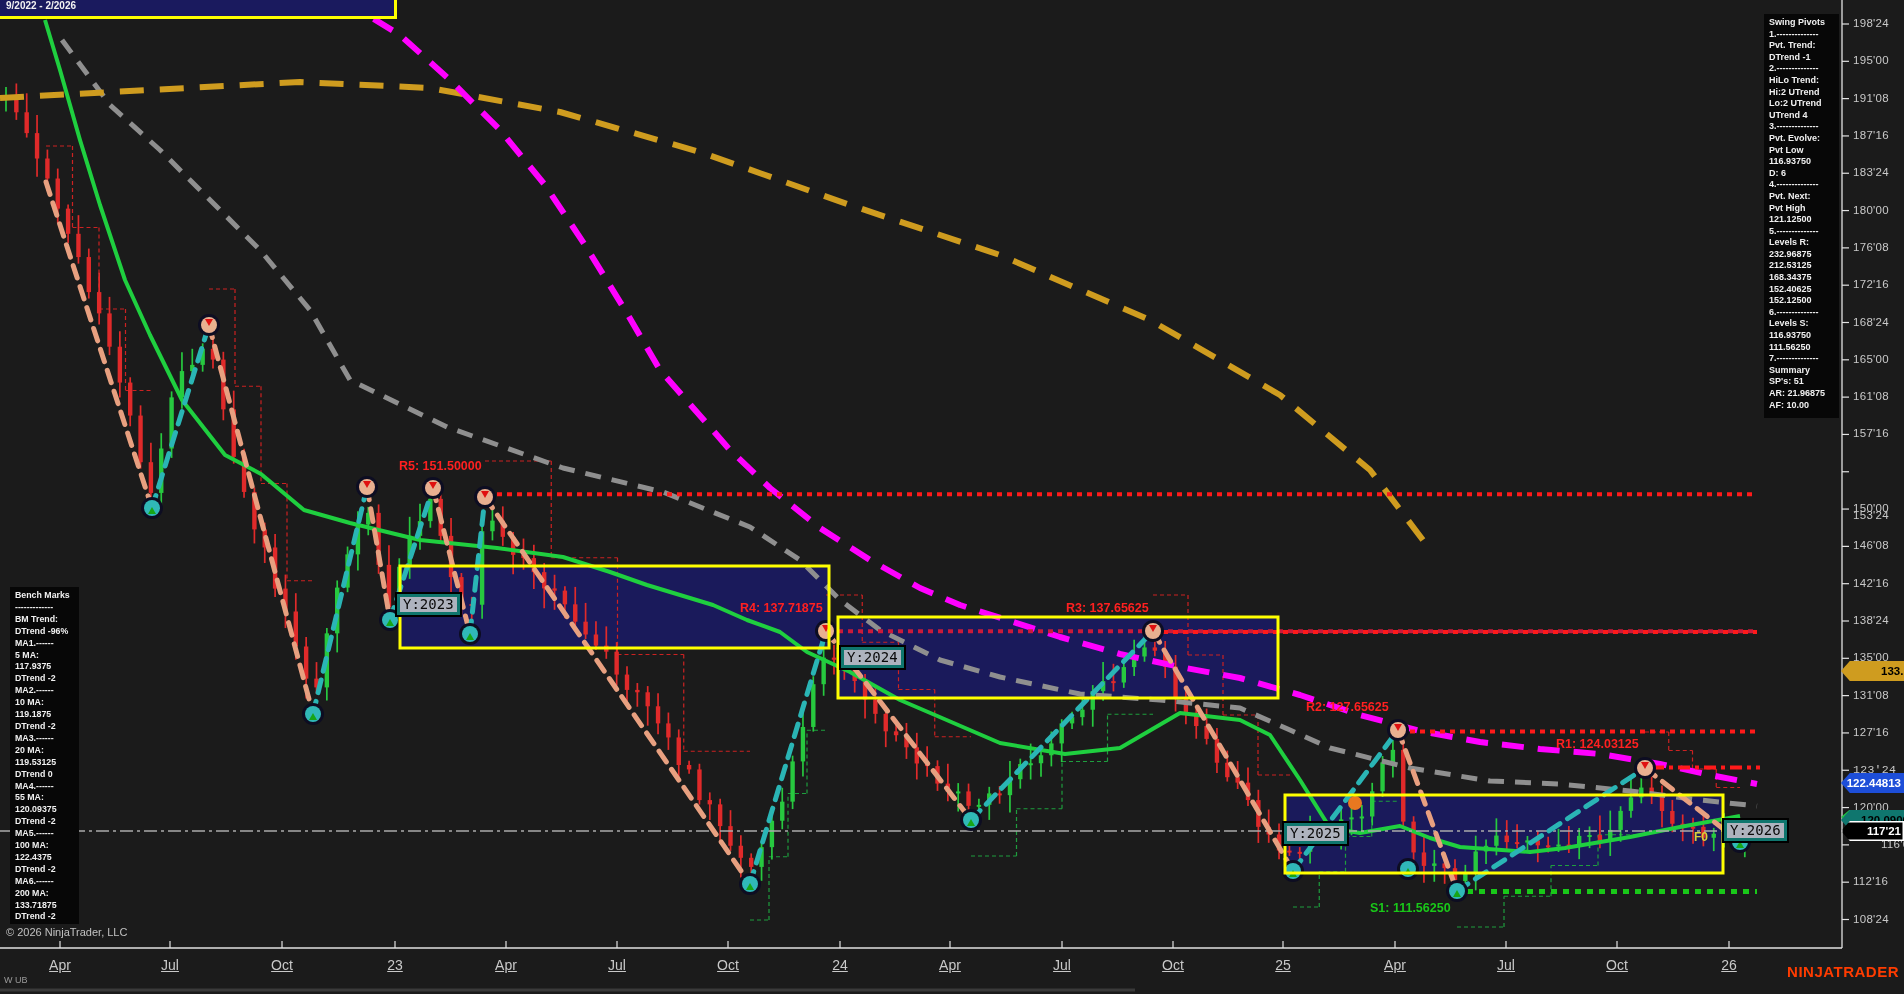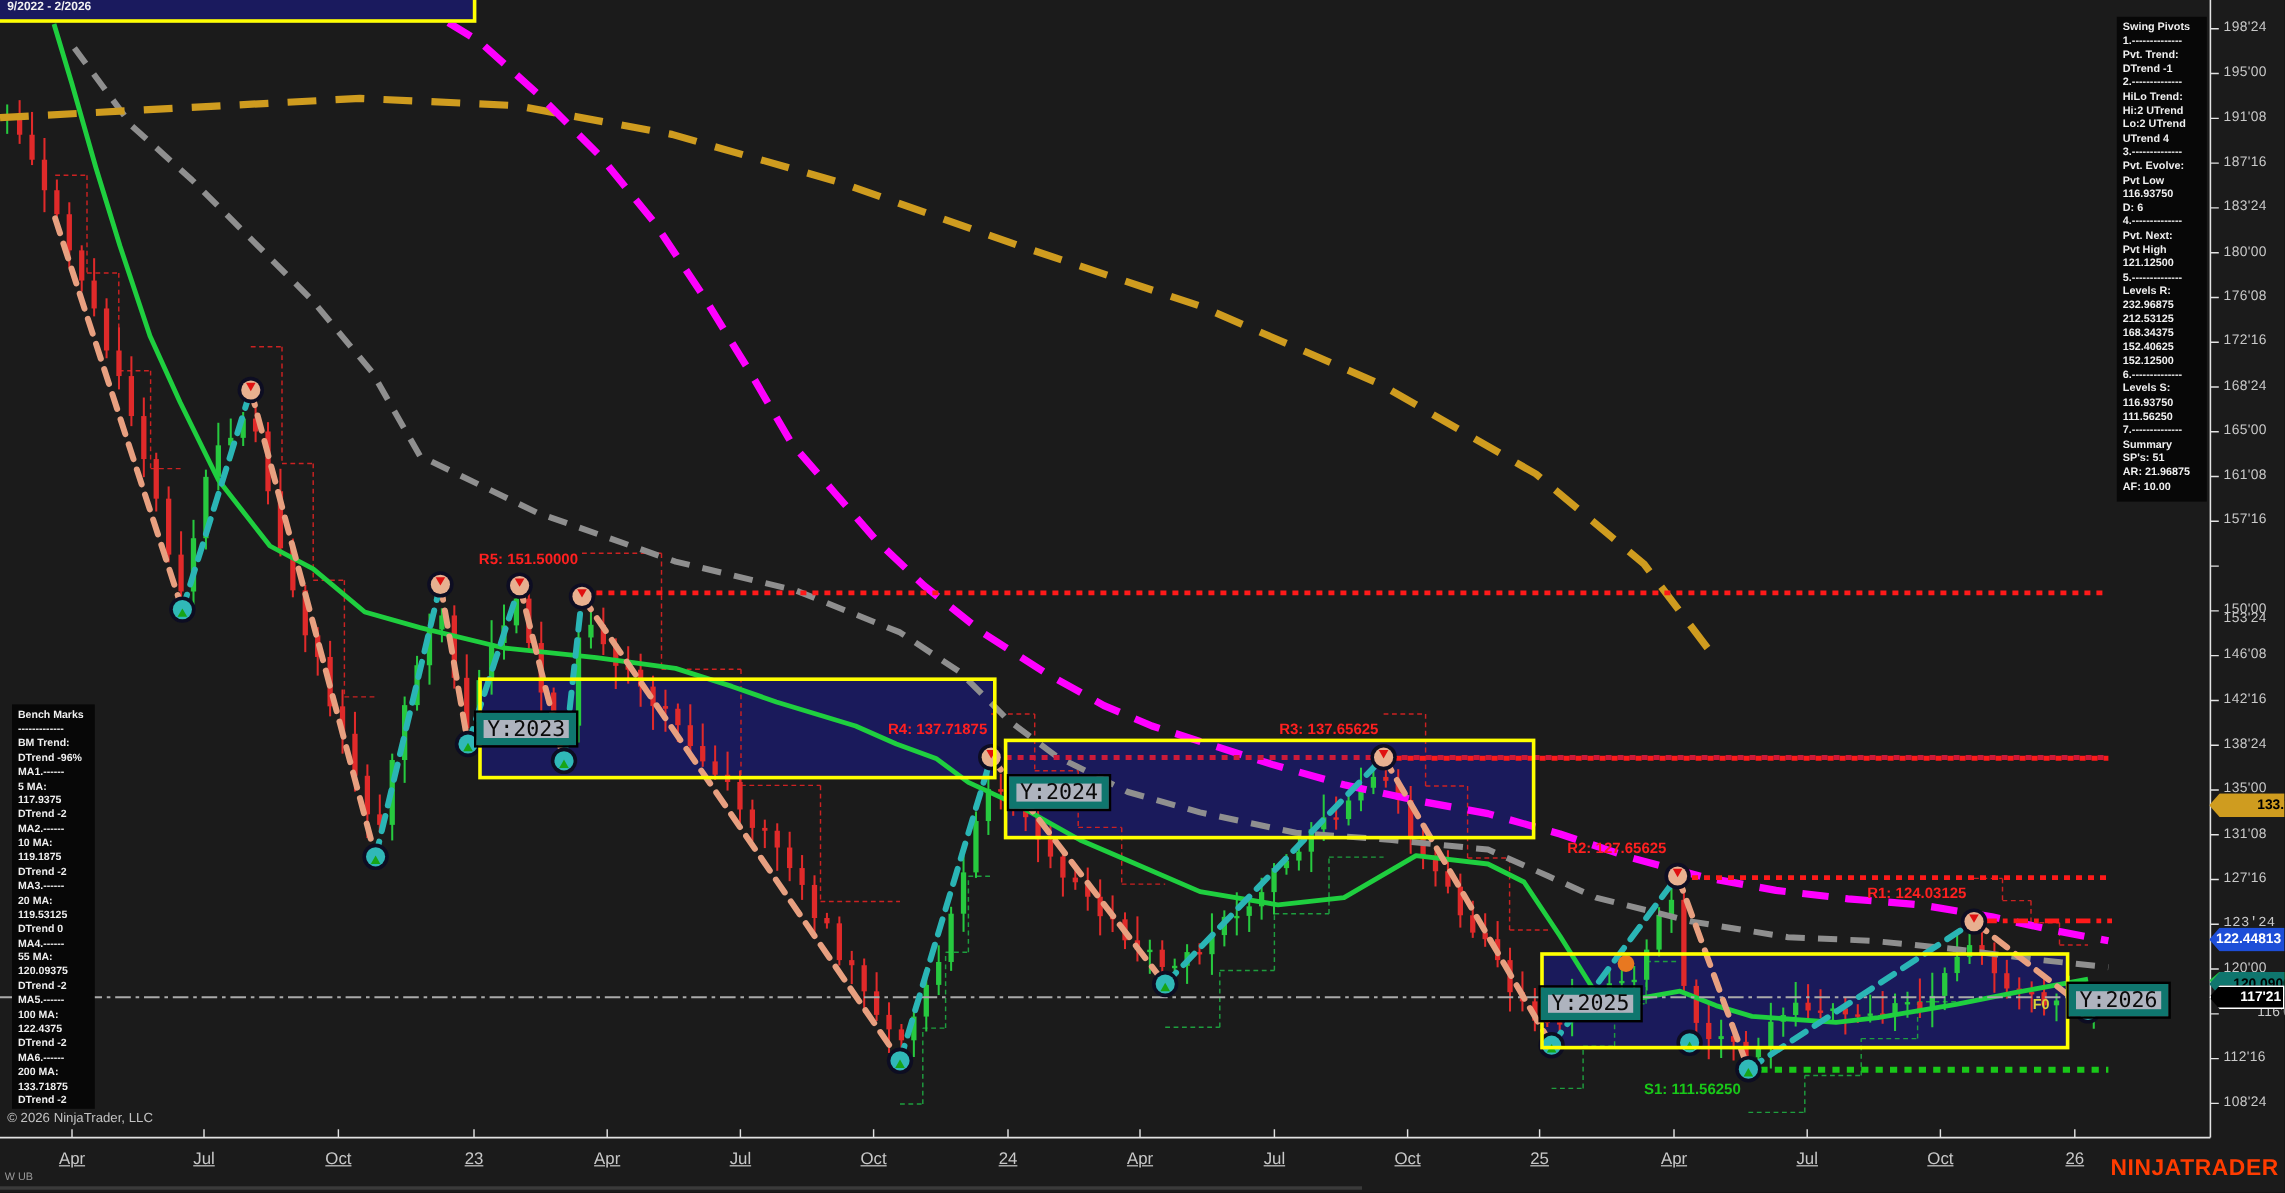--- a/index.html
+++ b/index.html
@@ -3,35 +3,35 @@
 <meta charset="utf-8">
 <style>
   html,body{margin:0;padding:0;background:#101010;}
   #screen{position:relative;width:1904px;height:994px;background:#1b1b1b;overflow:hidden;
           font-family:"Liberation Sans",sans-serif;color:#e6e6e6;}
   #chart-svg{position:absolute;left:0;top:0;z-index:1;}
   .abs{position:absolute;}
   .axis-price-label{position:absolute;z-index:3;font-size:11.5px;color:#c9c9c9;letter-spacing:0.3px;}
   .axis-time-label{position:absolute;z-index:3;font-size:14px;color:#c9c9c9;transform:translateX(-50%);text-decoration:underline;}
   .level-label{position:absolute;z-index:4;font-size:12.5px;font-weight:bold;}
-  .year-chip{position:absolute;z-index:6;background:#aeb3be;color:#0a0a0a;border:6px solid #0f766e;
-             outline:2px solid #000;font-family:"DejaVu Sans Mono",monospace;font-size:18px;
+  .year-chip{position:absolute;z-index:6;background:#aeb3be;color:#0a0a0a;border:3px solid #0f766e;
+             outline:2px solid #000;font-family:"DejaVu Sans Mono",monospace;font-size:14px;
              padding:0 3px;line-height:15px;white-space:nowrap;}
   .panel{position:absolute;z-index:7;background:#070707;color:#f0f0f0;padding:3px 4px 4px 5px;}
   .panel .pline{white-space:nowrap;}
   #swing-pivots-panel{left:1764px;top:14px;width:66px;height:397px;font-size:9px;line-height:11.6px;font-weight:bold;}
   #bench-marks-panel{left:10px;top:587px;width:60px;height:330px;font-size:8.8px;line-height:11.9px;font-weight:bold;}
   #title-block{left:8px;top:18px;z-index:6;background:rgba(8,8,8,0.88);padding:2px 10px 6px 4px;}
   #title-line1,#title-line2{font-size:21px;color:#fff;white-space:nowrap;}
   #range-box{left:-8px;top:-42px;width:399px;height:55px;z-index:5;background:#1a1a5e;border:3px solid #ffff00;}
   #range-label{left:6px;top:0px;z-index:6;font-size:10px;font-weight:bold;color:#f2f2f2;}
   .price-tag{position:absolute;z-index:8;left:1841px;width:63px;height:20px;line-height:20px;
              font-size:11.5px;font-weight:bold;text-align:right;padding-right:3px;box-sizing:border-box;
              clip-path:polygon(0 50%,14% 0,100% 0,100% 100%,14% 100%);}
-  #ninjatrader-logo{right:5px;top:963px;z-index:6;color:#ff3c00;font-size:19px;font-weight:bold;letter-spacing:0.5px;}
+  #ninjatrader-logo{right:5px;top:963px;z-index:6;color:#ff3c00;font-size:15px;font-weight:bold;letter-spacing:0.5px;}
   #copyright{left:6px;top:926px;z-index:8;font-size:11px;color:#c2c2c2;}
   #series-label{left:4px;top:975px;z-index:6;font-size:9px;color:#9a9a9a;}
 </style>
 </head>
 <body>
 
 <div id="screen">
   <svg id="chart-svg" width="1904" height="994">
       <rect x="400" y="566" width="429" height="82" fill="#1a1a5e" opacity="0.96"></rect>
       <rect x="838" y="617" width="440" height="81" fill="#1a1a5e" opacity="0.96"></rect>

